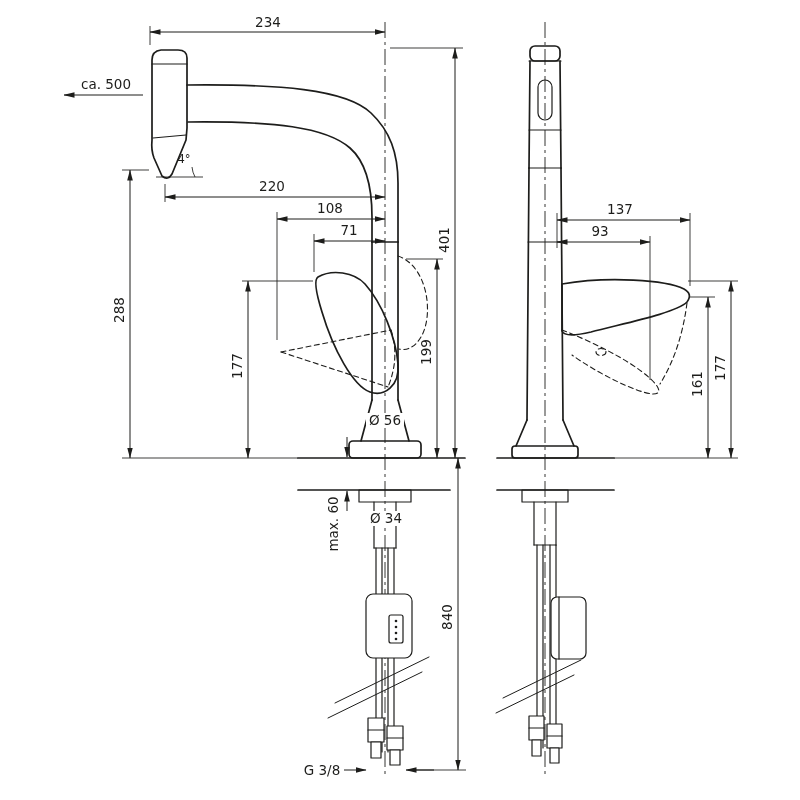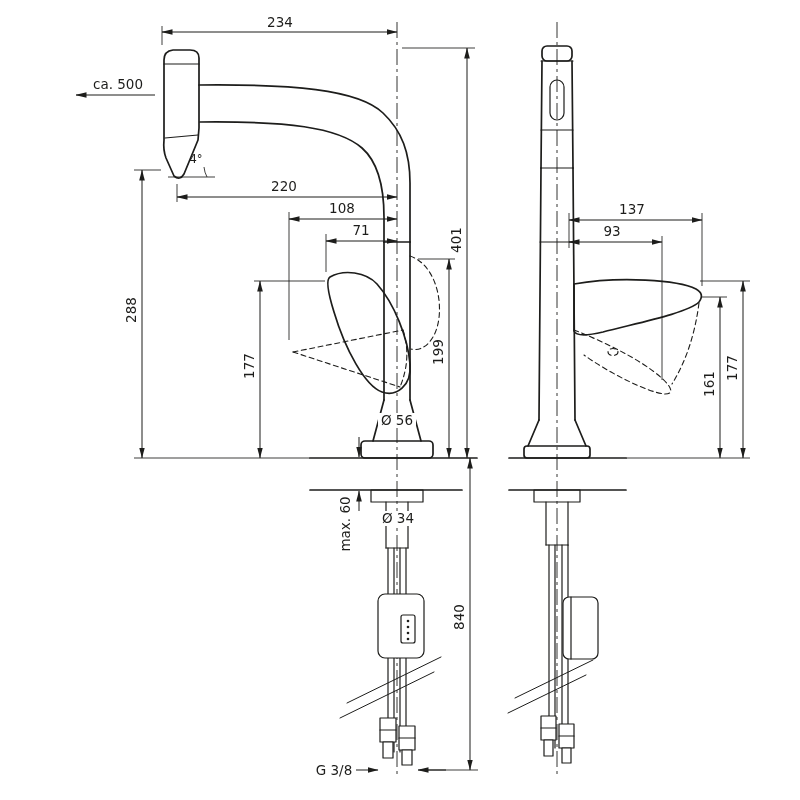--- a/index.html
+++ b/index.html
@@ -1,16 +1,16 @@
 <!DOCTYPE html>
 <html><head>
 <meta charset="utf-8">
 <style>
   html,body { margin:0; padding:0; background:#ffffff; }
-  #stage { width:668px; height:800px; background:#ffffff; position:relative; font-family:"DejaVu Sans", sans-serif;margin-left:12px; }
+  #stage { width:668px; height:800px; background:#ffffff; position:relative; font-family:"DejaVu Sans", sans-serif; }
   svg { display:block; }
   
   .cl line { stroke:#1d1d1b; stroke-width:0.9; stroke-dasharray:16 4 3 4; }
   
   .outline * { fill:none; stroke:#1d1d1b; stroke-width:1.7; stroke-linecap:round; stroke-linejoin:round; }
   .outline .fw { fill:#ffffff; }
   .outline .dash { stroke-width:1.1; stroke-dasharray:5 3.5; }
   .outline .brk { stroke-width:1; }
   .outline .thin { stroke-width:1.2; }
   .outline .dots { fill:#1d1d1b; stroke:none; }

